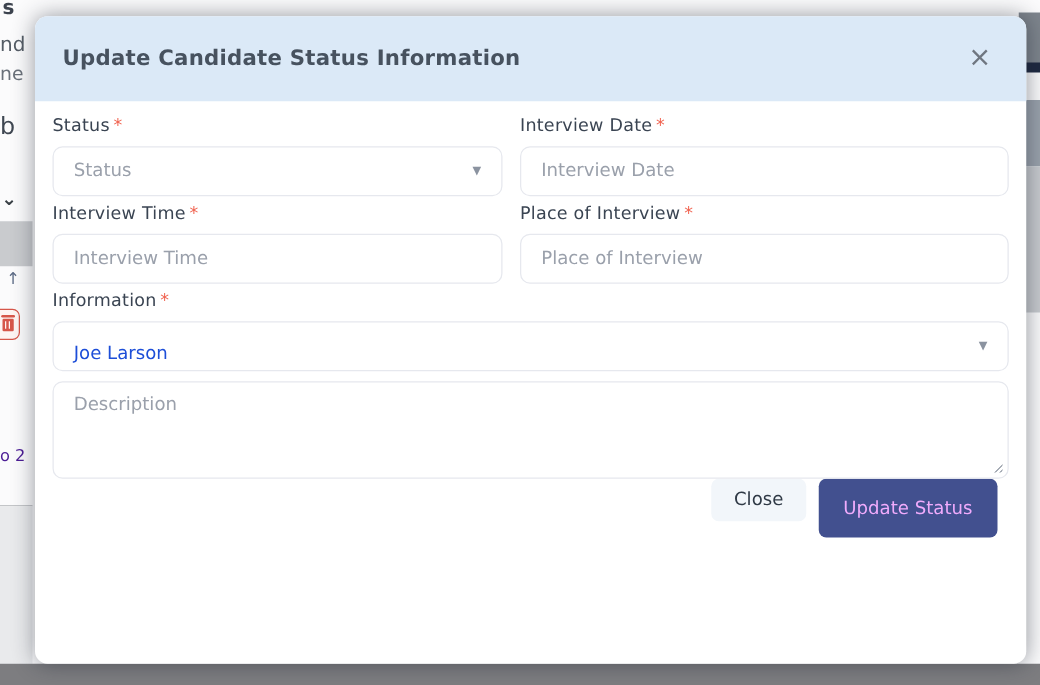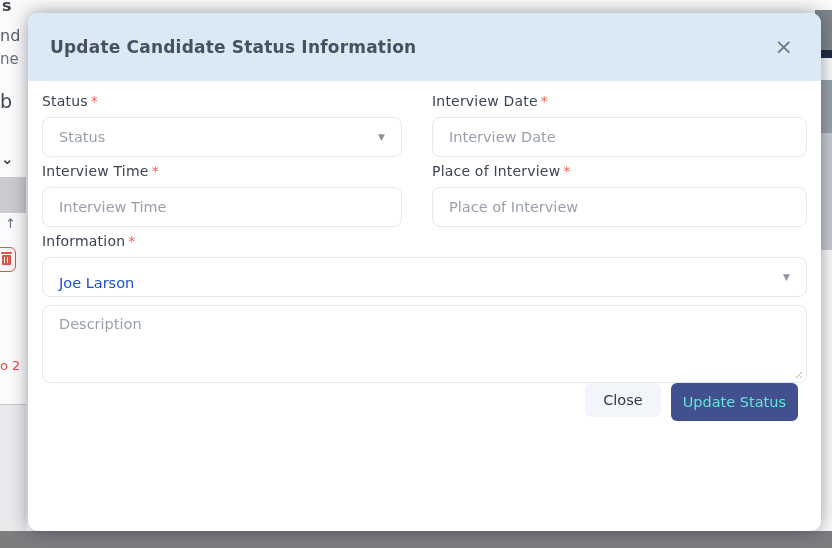--- a/index.html
+++ b/index.html
@@ -10,21 +10,21 @@
     font-family:"DejaVu Sans","Liberation Sans",sans-serif;
   }
   
   .frag { position:absolute; color:#4a525c; z-index:1; }
   .frag-s  { left:2px;  top:-4px; font-size:16px; font-weight:700; color:#3c434e; }
   .frag-nd { left:0px;  top:26px; font-size:16px; color:#555d66; }
   .frag-ne { left:0px;  top:50px; font-size:15px; color:#6a717a; }
   .frag-b  { left:0px;  top:90px; font-size:19px; font-weight:500; color:#3f4752; }
   .frag-ch { left:1px;  top:150px; font-size:15px; font-weight:700; color:#3a4147; }
   .frag-up { left:5px;  top:216px; font-size:13px; color:#5d6c86; }
-  .frag-o2 { left:0px;  top:358px; font-size:13px; color:#ef4444; }
+  .frag-o2 { left:0px;  top:358px; font-size:13px; color:#4c1d95; }
   .grid-strip   { position:absolute; left:0; top:177px; width:26px; height:36px; background:#c9cbce; z-index:1; }
   .divider-line { position:absolute; left:0; top:404px; width:26px; height:1px; background:#c3c5c8; z-index:1; }
   .lower-zone   { position:absolute; left:0; top:405px; width:26px; height:126px; background:#e9eaec; z-index:1; }
   .trash-btn {
     position:absolute; left:-10px; top:247px; width:26px; height:25px;
     border:1px solid #d6564a; border-radius:6px; background:#fdf4f3; z-index:1;
   }
   .trash-glyph { position:absolute; right:4px; top:7px; width:9px; height:10px;
     background:#d6564a; border-radius:1px; }
   .trash-glyph::before { content:""; position:absolute; left:-1px; top:-3px; width:11px; height:2px;
@@ -45,21 +45,21 @@
     display:flex; flex-direction:column;
   }
   .modal-header {
     height:68px; flex:0 0 68px; background:#dbe9f7; border-radius:10px 10px 0 0;
     display:flex; align-items:center; justify-content:space-between;
     padding:0 22px 0 22px;
   }
   .modal-title { font-size:17px; font-weight:700; color:#47525f; letter-spacing:.2px; }
   .close-x { font-size:22px; color:#6f7680; font-weight:400; cursor:pointer; line-height:1; padding:2px 6px; }
   .modal-body { flex:1; padding:0 14px 16px 14px; display:flex; flex-direction:column; }
-  .row2 { display:flex; gap:30px; }
+  .row2 { display:flex; gap:14px; }
   .col-l { width:360px; }
   .col-r { flex:1; }
   .field-label { margin-top:12px; font-size:14px; font-weight:500; color:#3a4452; letter-spacing:.2px; }
   .field-label.mt { margin-top:6px; }
   .req { color:#f0604d; margin-left:3px; }
   .control {
     margin-top:8px; height:40px; width:100%;
     border:1px solid #e6e8ee; border-radius:8px; background:#fff;
     display:flex; align-items:center; padding:0 16px;
     font-size:14.5px; color:#9aa0ab;
@@ -78,21 +78,21 @@
     background:
       linear-gradient(135deg, transparent 0 62%, #a7adb6 62% 70%, transparent 70% 84%, #a7adb6 84% 92%, transparent 92%);
   }
   .modal-footer {
     flex:1; display:flex; align-items:flex-start; justify-content:flex-end;
     gap:10px; padding:0 9px 16px 0;
   }
   .btn { border:none; border-radius:6px; font-size:14.5px; cursor:pointer;
     font-family:"DejaVu Sans","Liberation Sans",sans-serif; }
   .btn-close { background:#f2f6fa; color:#303a46; padding:0 18px; height:34px; margin-bottom:2px; }
-  .btn-update { background:#42508f; color:#5eead4; padding:0 12px; height:38px; font-weight:500; }
+  .btn-update { background:#42508f; color:#f0abfc; padding:0 20px; height:47px; font-weight:500; }
 </style>
 </head>
 <body>
 
 <div class="stage">
 
   <div class="frag frag-s">s</div>
   <div class="frag frag-nd">nd</div>
   <div class="frag frag-ne">ne</div>
   <div class="frag frag-b">b</div>

